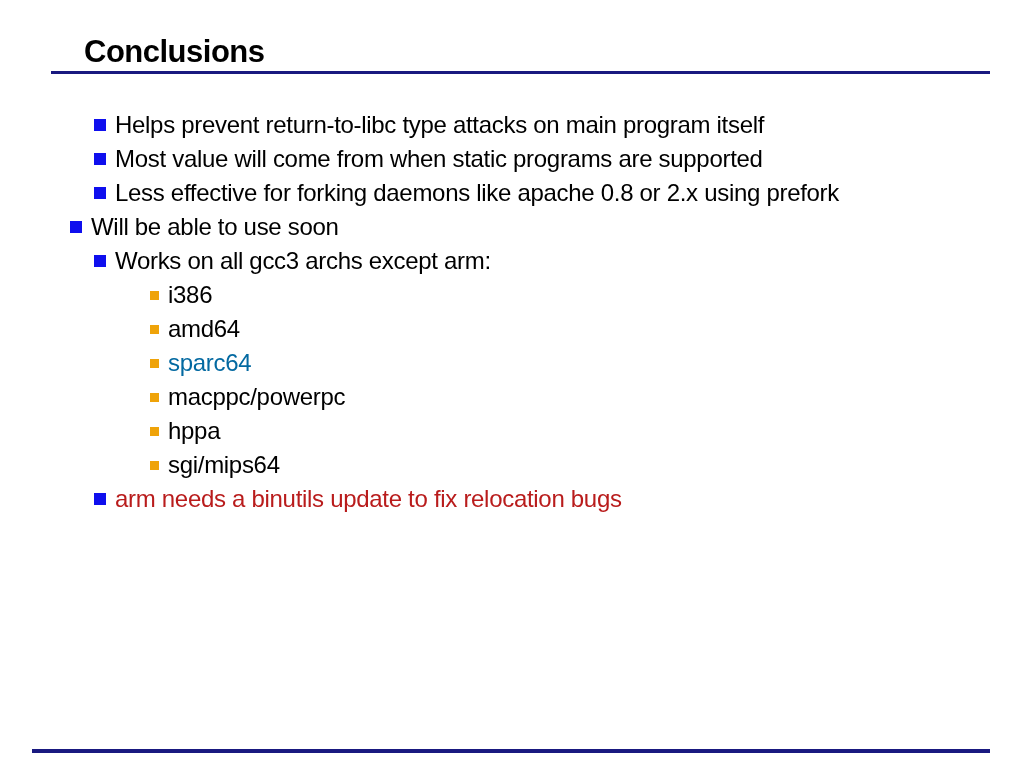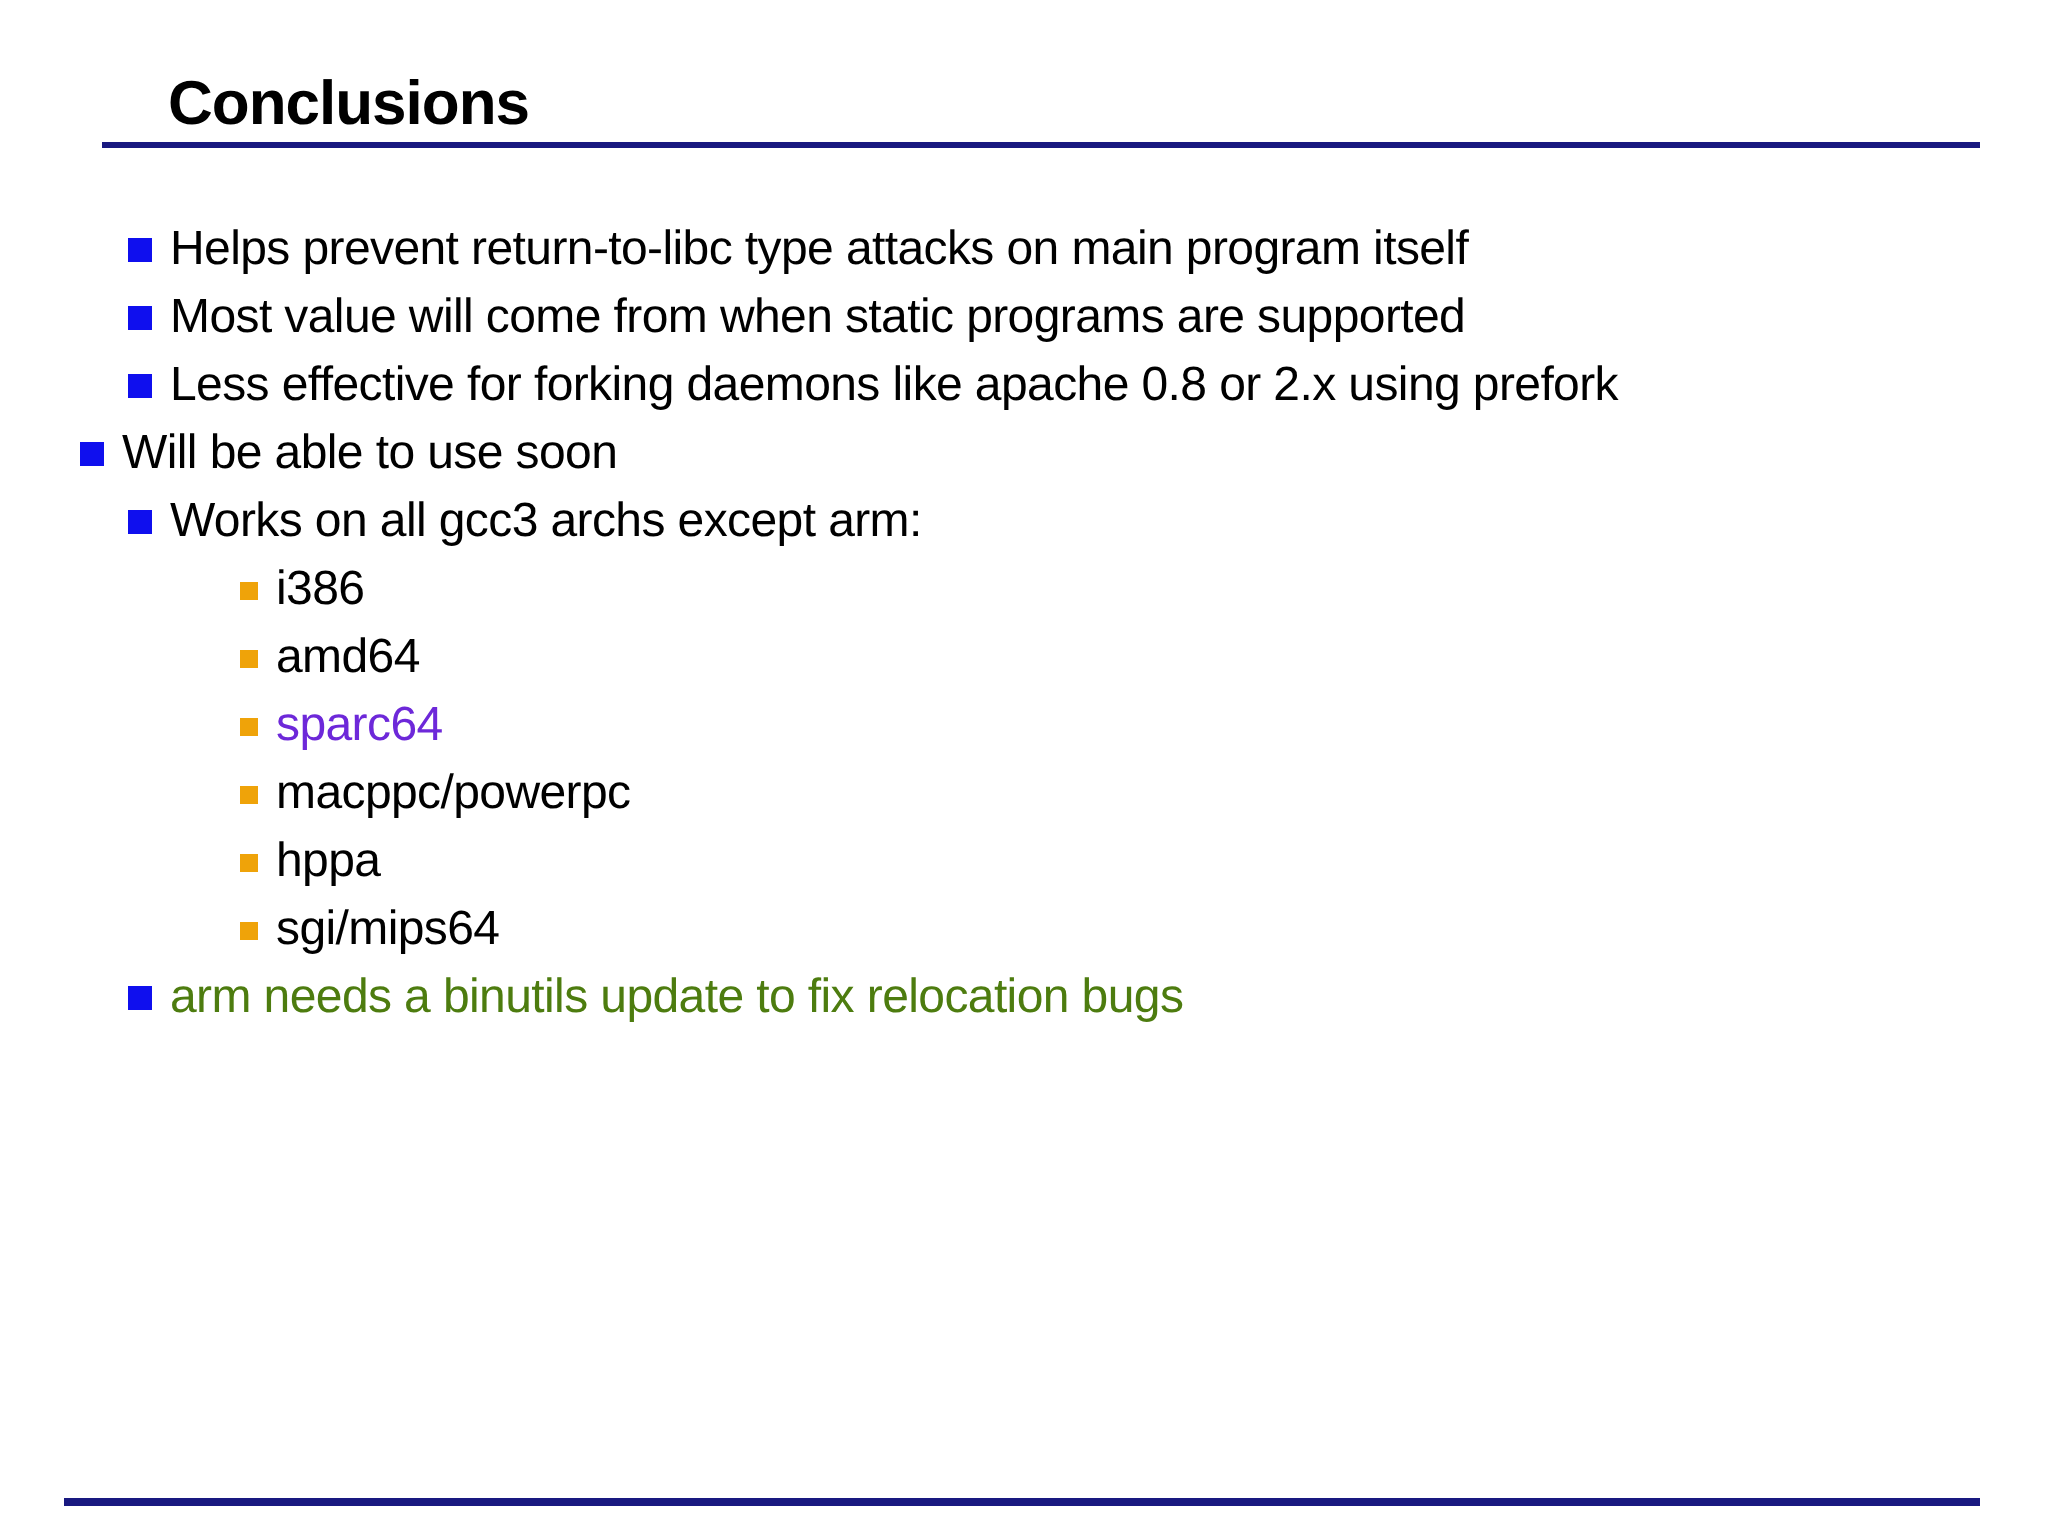--- a/index.html
+++ b/index.html
@@ -51,20 +51,21 @@
     width: 1024px;
   }
   ul.bullets li {
     display: flex;
     align-items: flex-start;
     height: 34px;
     line-height: 34px;
     font-size: 24px;
     letter-spacing: -0.3px;
     white-space: nowrap;
+    margin-left: 30px;
   }
   li.l1 { padding-left: 64px; }
   li.l2 { padding-left: 120px; }
   .sq {
     flex: 0 0 auto;
     display: inline-block;
   }
   li.l1 .sq {
     width: 12px;
     height: 12px;
@@ -111,36 +112,36 @@
       <span class="btxt">Works on all gcc3 archs except arm:</span>
     </li>
     <li class="l2" style="color: rgb(0, 0, 0);">
       <span class="sq sq2" style="background: rgb(239, 163, 9);"></span>
       <span class="btxt">i386</span>
     </li>
     <li class="l2" style="color: rgb(0, 0, 0);">
       <span class="sq sq2" style="background: rgb(239, 163, 9);"></span>
       <span class="btxt">amd64</span>
     </li>
-    <li class="l2" style="color: #6d28d9;">
+    <li class="l2" style="color: #0369a1;">
       <span class="sq sq2" style="background: rgb(239, 163, 9);"></span>
       <span class="btxt">sparc64</span>
     </li>
     <li class="l2" style="color: rgb(0, 0, 0);">
       <span class="sq sq2" style="background: rgb(239, 163, 9);"></span>
       <span class="btxt">macppc/powerpc</span>
     </li>
     <li class="l2" style="color: rgb(0, 0, 0);">
       <span class="sq sq2" style="background: rgb(239, 163, 9);"></span>
       <span class="btxt">hppa</span>
     </li>
     <li class="l2" style="color: rgb(0, 0, 0);">
       <span class="sq sq2" style="background: rgb(239, 163, 9);"></span>
       <span class="btxt">sgi/mips64</span>
     </li>
-    <li class="l1" style="color: #4d7c0f;">
+    <li class="l1" style="color: #b91c1c;">
       <span class="sq sq1" style="background: rgb(15, 15, 238);"></span>
       <span class="btxt">arm needs a binutils update to fix relocation bugs</span>
     </li>
   </ul>
 
   <div class="footer-rule" style="background: rgb(25, 25, 128);"></div>
 </div>
 
 </body></html>

